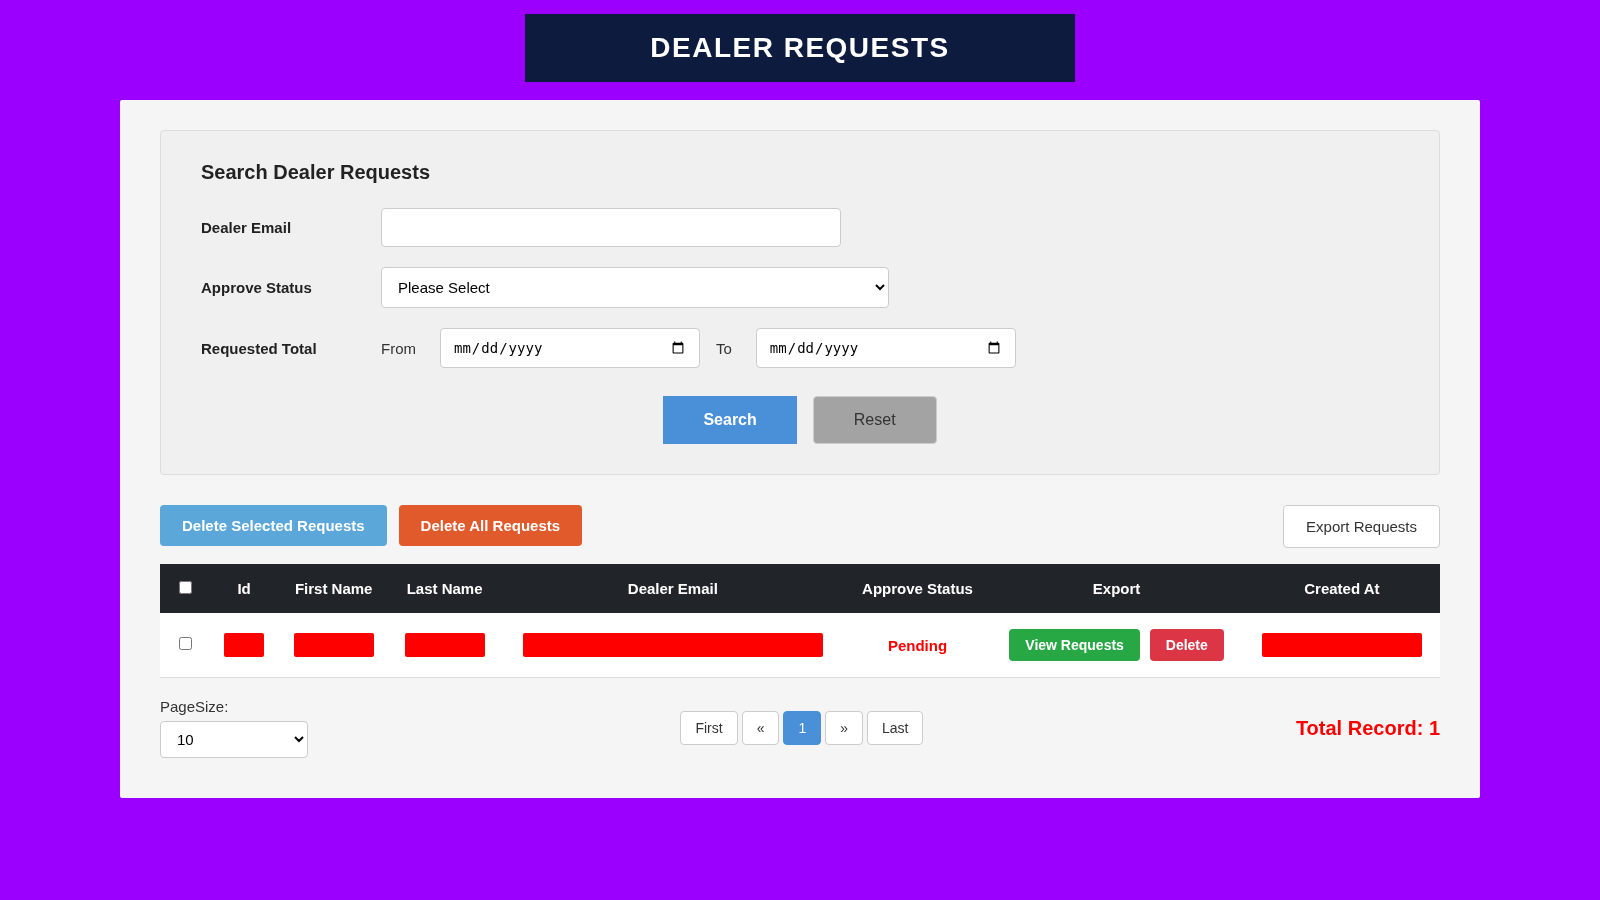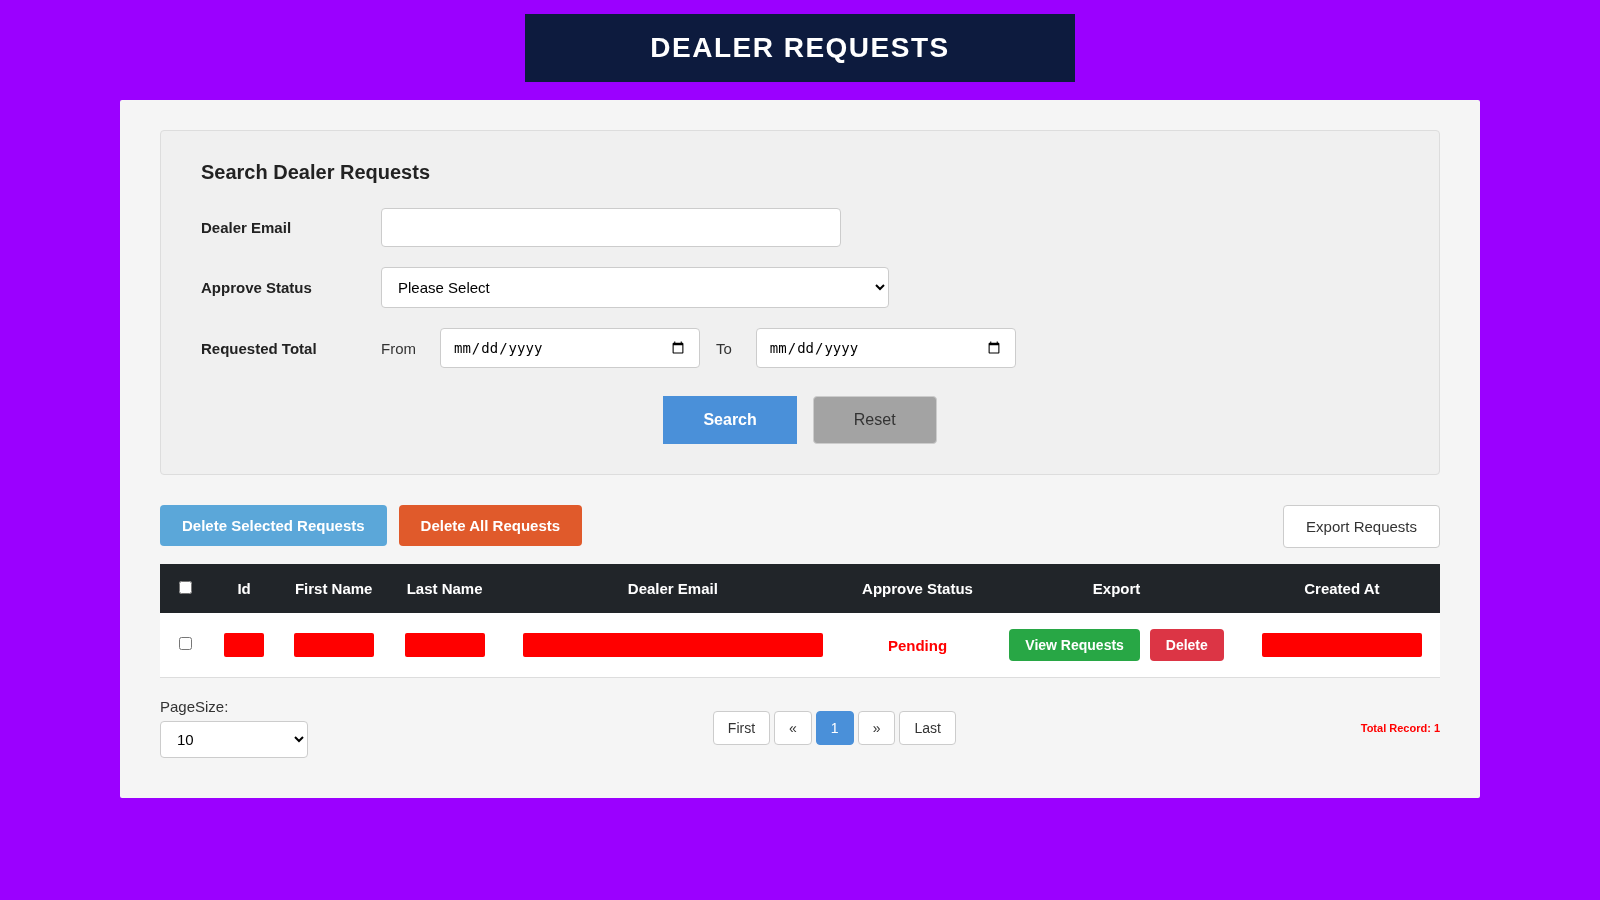--- a/index.html
+++ b/index.html
@@ -271,21 +271,21 @@
       font-size: 14px;
       cursor: pointer;
       border-radius: 4px;
     }
     .page-btn.active {
       background-color: #4A90D9;
       color: white;
       border-color: #4A90D9;
     }
     .total-record {
-      font-size: 11px;
+      font-size: 20px;
       font-weight: 400;
       color: #333;
       text-align: right;
     }
     .total-record span {
       color: #FF0000;
       font-weight: 700;
     }
   </style>
 </head>

